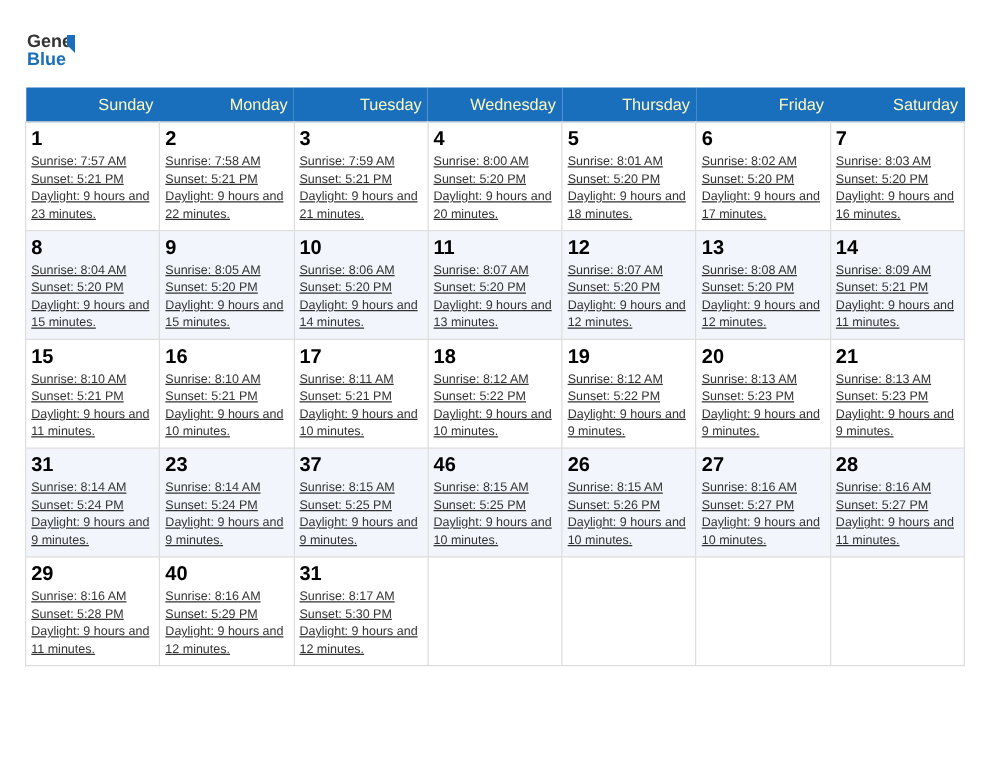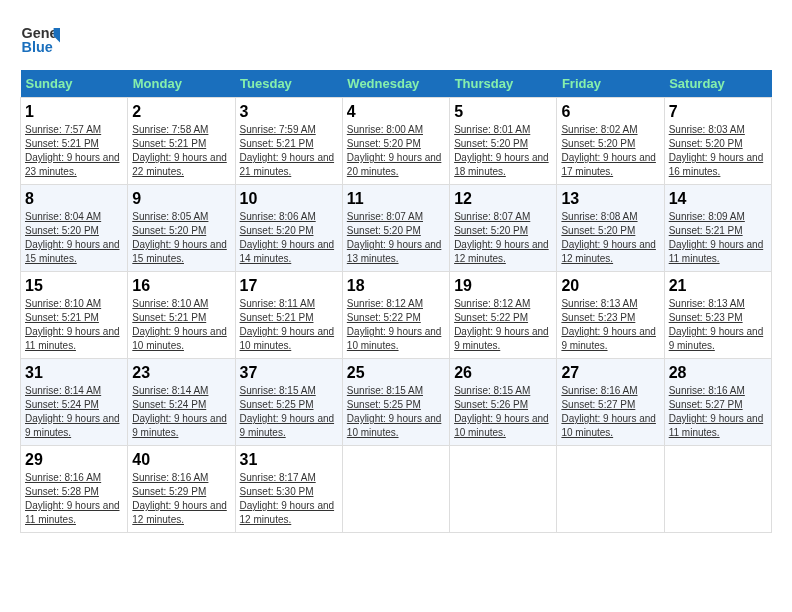--- a/index.html
+++ b/index.html
@@ -37,25 +37,25 @@
       font-size: 16px;
       color: #555;
     }
     table {
       width: 100%;
       border-collapse: collapse;
       font-size: 11px;
     }
     th {
       background-color: #1a6fbd;
-      color: #86efac;
-      text-align: left;
+      color: #fef9c3;
+      text-align: right;
       padding: 6px 5px;
       font-size: 13px;
-      font-weight: bold;
+      font-weight: normal;
     }
     td {
       vertical-align: top;
       padding: 5px 4px;
       border: 1px solid #ddd;
       width: 107px;
       min-height: 70px;
       background: #fff;
     }
     tr:nth-child(even) td {
@@ -159,21 +159,21 @@
         <td><span class="day-num">21</span>
 <span class="day-info">Sunrise: 8:13 AM<br>Sunset: 5:23 PM<br>Daylight: 9 hours and 9 minutes.</span></td>
       </tr>
       <tr>
         <td><span class="day-num">31</span>
 <span class="day-info">Sunrise: 8:14 AM<br>Sunset: 5:24 PM<br>Daylight: 9 hours and 9 minutes.</span></td>
         <td><span class="day-num">23</span>
 <span class="day-info">Sunrise: 8:14 AM<br>Sunset: 5:24 PM<br>Daylight: 9 hours and 9 minutes.</span></td>
         <td><span class="day-num">37</span>
 <span class="day-info">Sunrise: 8:15 AM<br>Sunset: 5:25 PM<br>Daylight: 9 hours and 9 minutes.</span></td>
-        <td><span class="day-num">25</span>
+        <td><span class="day-num">46</span>
 <span class="day-info">Sunrise: 8:15 AM<br>Sunset: 5:25 PM<br>Daylight: 9 hours and 10 minutes.</span></td>
         <td><span class="day-num">26</span>
 <span class="day-info">Sunrise: 8:15 AM<br>Sunset: 5:26 PM<br>Daylight: 9 hours and 10 minutes.</span></td>
         <td><span class="day-num">27</span>
 <span class="day-info">Sunrise: 8:16 AM<br>Sunset: 5:27 PM<br>Daylight: 9 hours and 10 minutes.</span></td>
         <td><span class="day-num">28</span>
 <span class="day-info">Sunrise: 8:16 AM<br>Sunset: 5:27 PM<br>Daylight: 9 hours and 11 minutes.</span></td>
       </tr>
       <tr>
         <td><span class="day-num">29</span>

